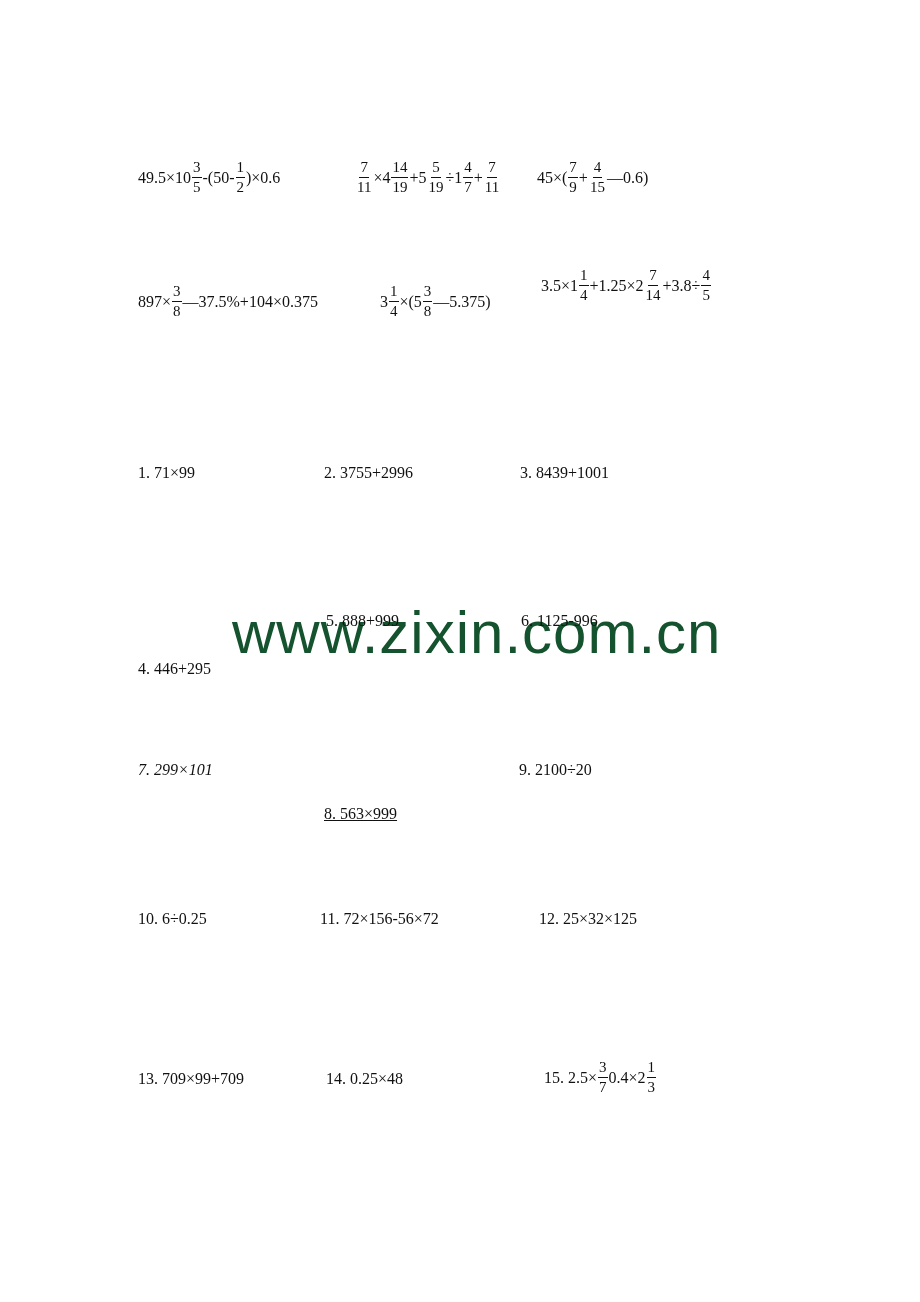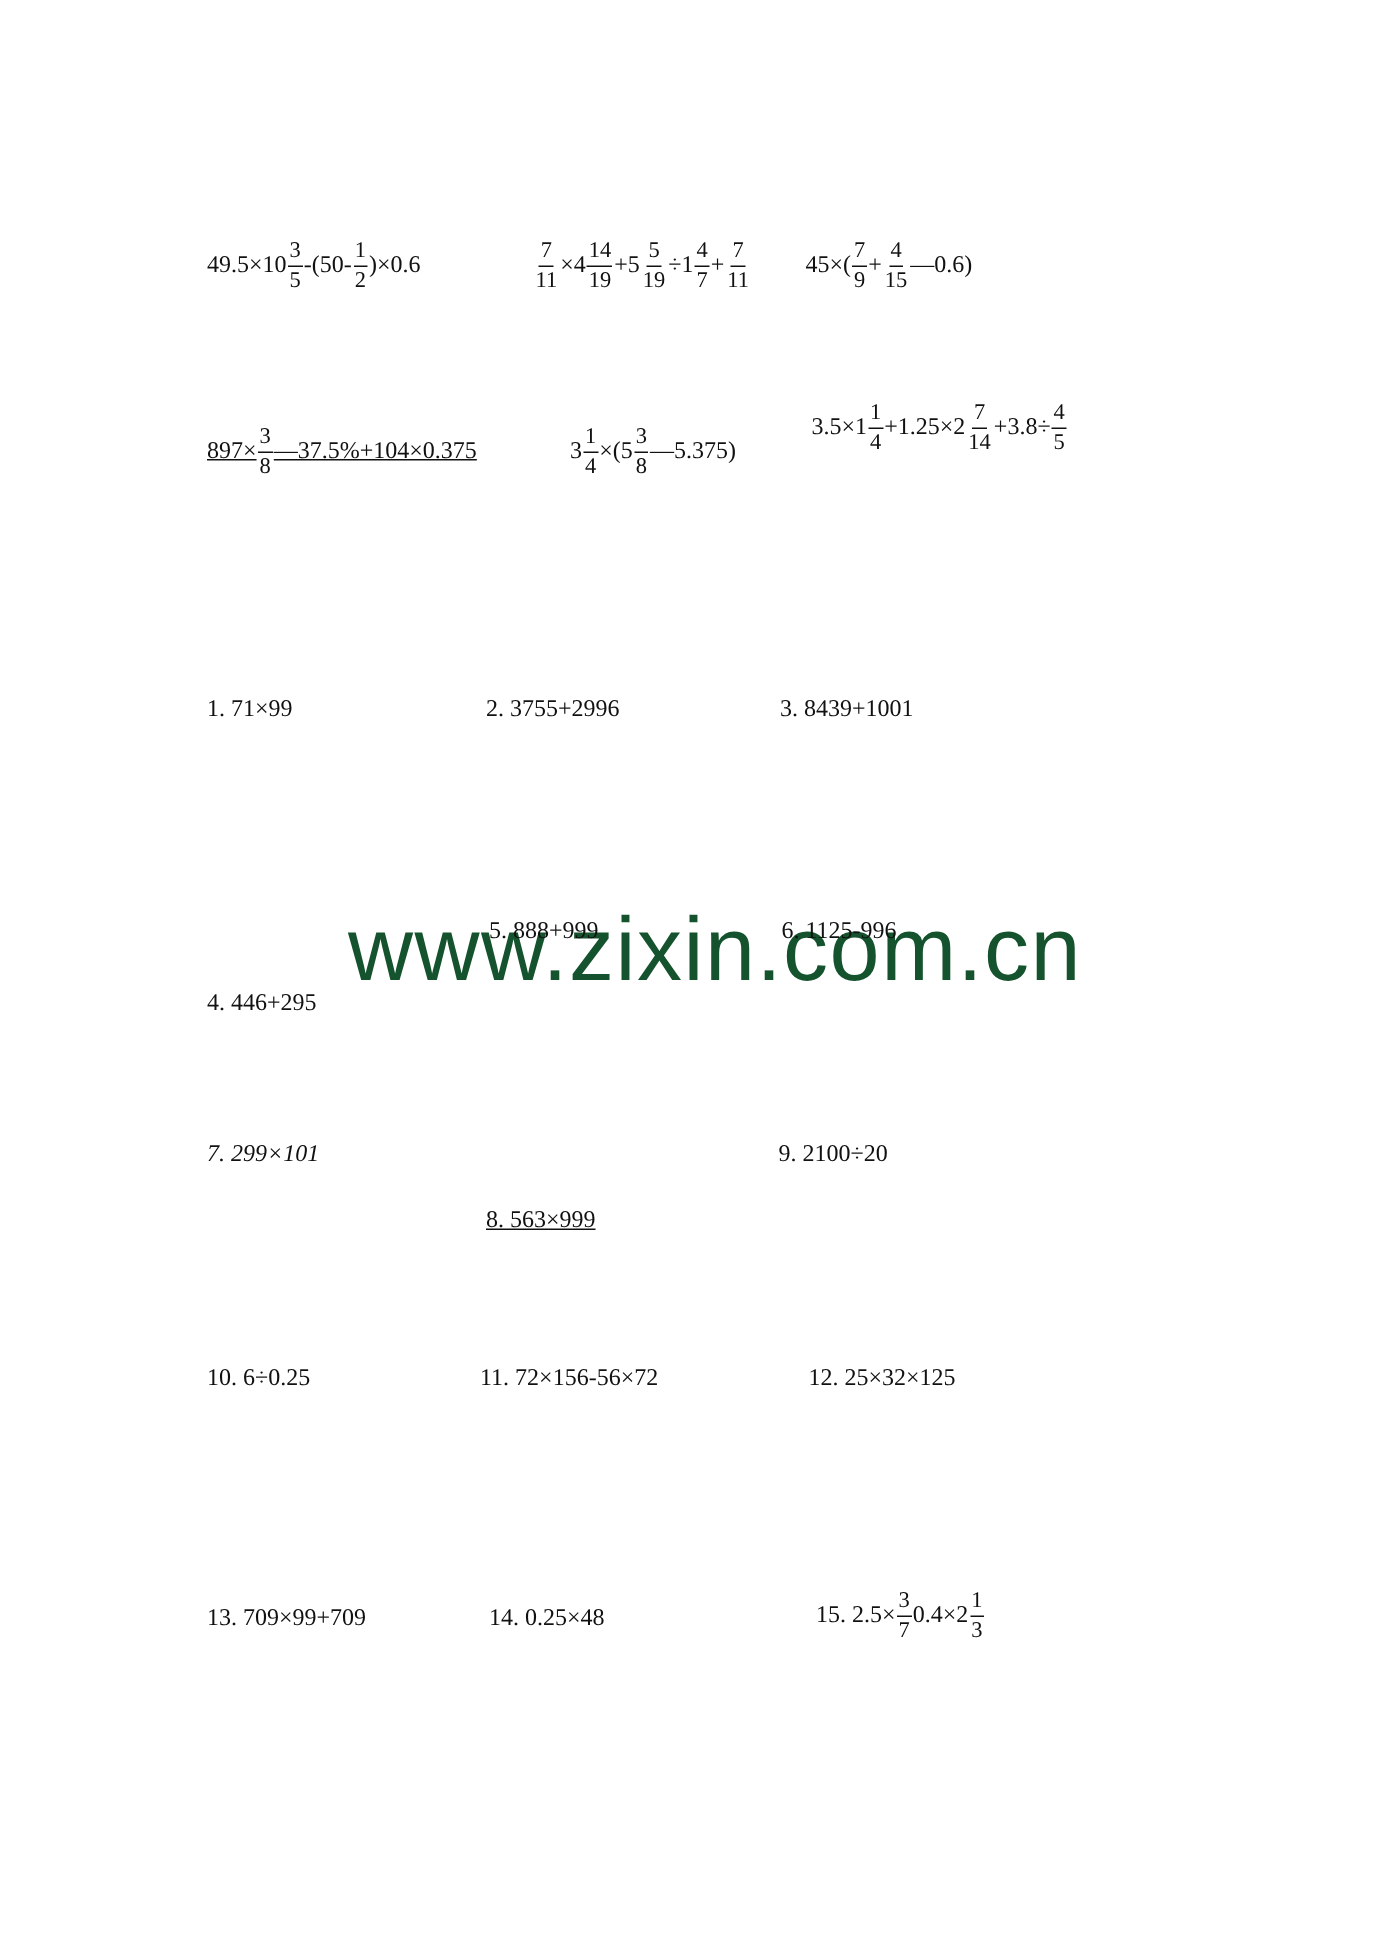--- a/index.html
+++ b/index.html
@@ -44,21 +44,21 @@
       <span class="den">11</span>
     </span></div>
 <div class="expr" style="left:537px; top:160px;"><span>45×(</span><span class="frac">
       <span class="num">7</span>
       <span class="den">9</span>
     </span><span>+</span><span class="frac">
       <span class="num">4</span>
       <span class="den">15</span>
     </span><span>—0.6)</span></div>
 
-<div class="expr" style="left:138px; top:284px;text-decoration:underline;"><span>897×</span><span class="frac">
+<div class="expr" style="left:138px; top:284px;"><span>897×</span><span class="frac">
       <span class="num">3</span>
       <span class="den">8</span>
     </span><span>—37.5%+104×0.375</span></div>
 <div class="expr" style="left:380px; top:284px;"><span>3</span><span class="frac">
       <span class="num">1</span>
       <span class="den">4</span>
     </span><span>×(5</span><span class="frac">
       <span class="num">3</span>
       <span class="den">8</span>
     </span><span>—5.375)</span></div>

